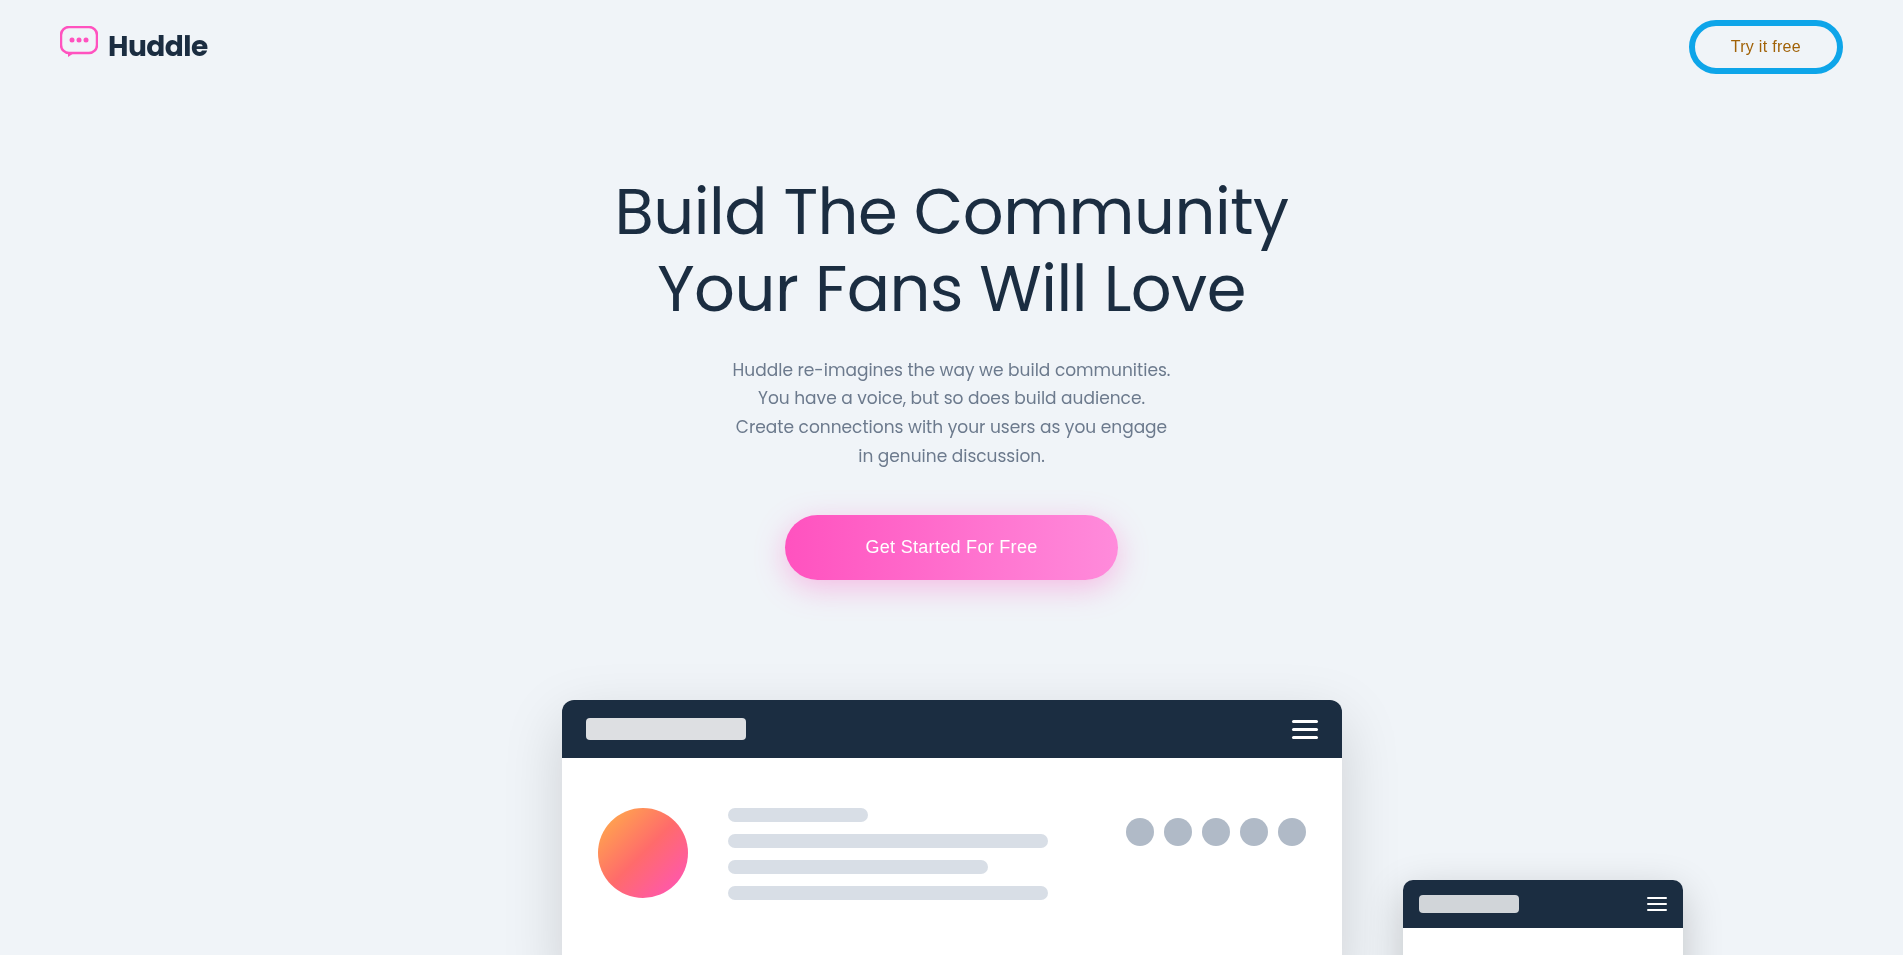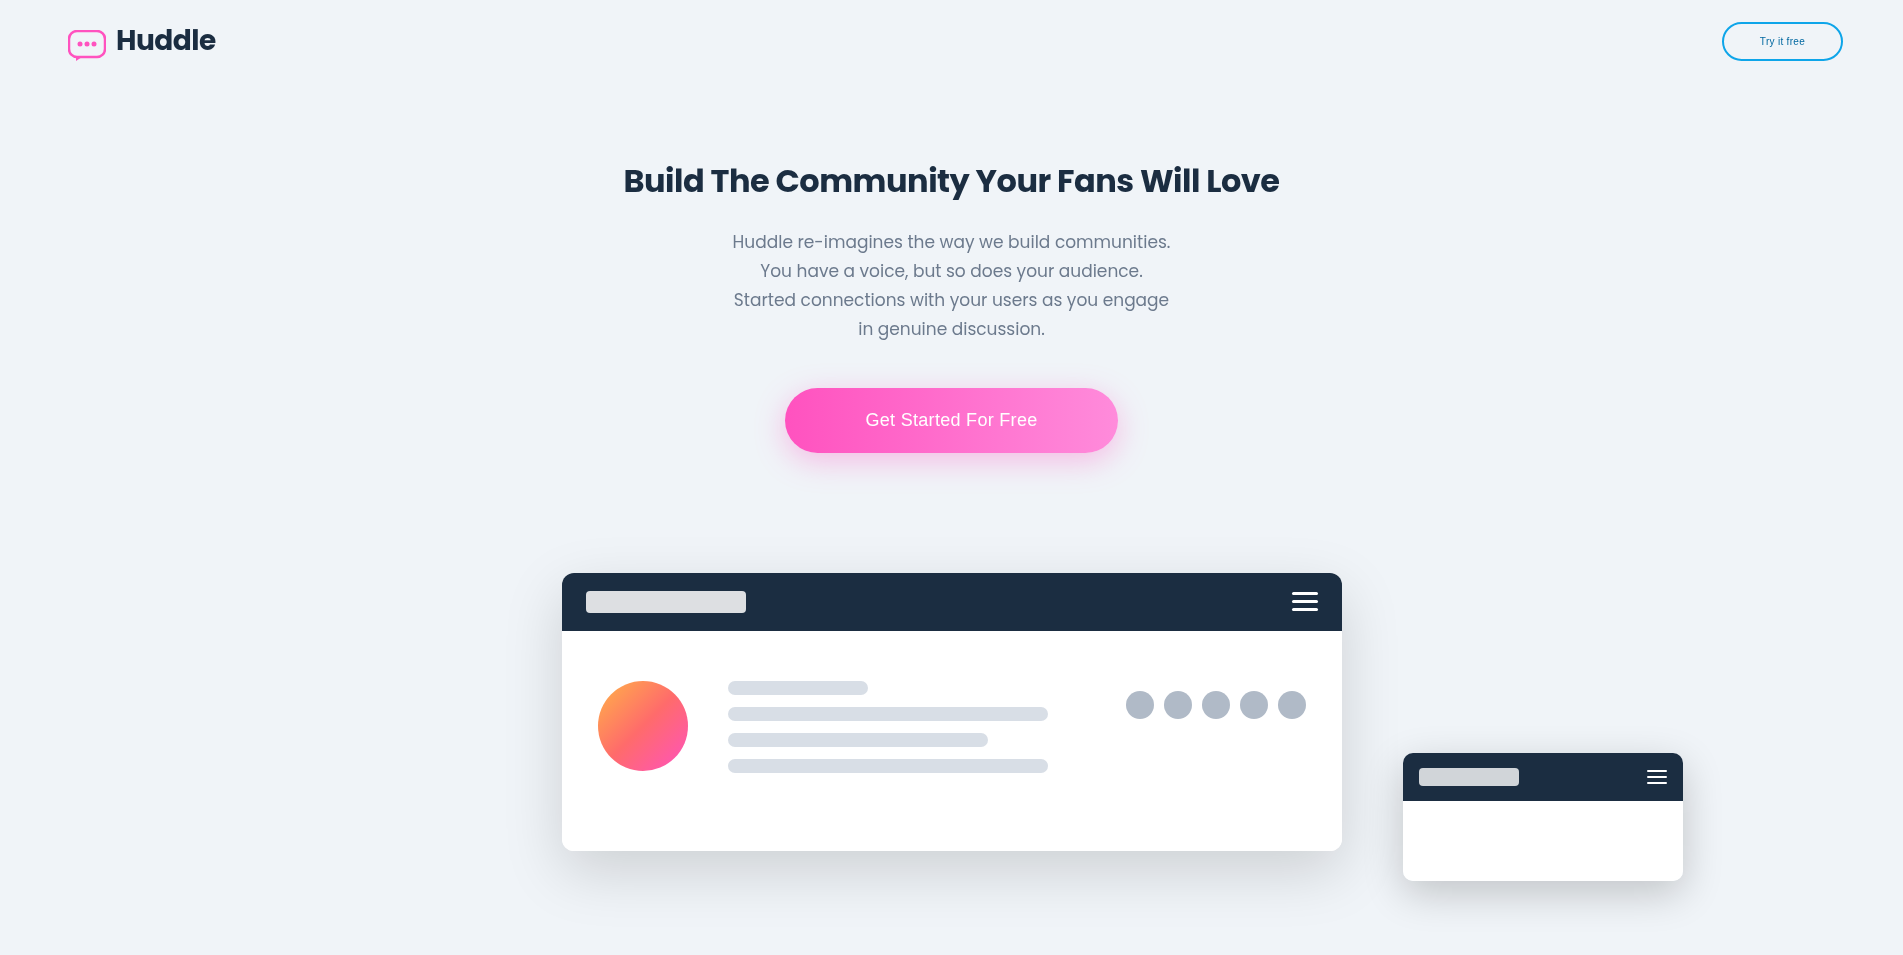--- a/index.html
+++ b/index.html
@@ -19,61 +19,60 @@
     .header {
       display: flex;
       justify-content: space-between;
       align-items: center;
       padding: 20px 60px;
       background-color: #f0f4f8;
     }
 
     .logo {
       display: flex;
-      align-items: flex-end;
+      align-items: flex-start;
       gap: 10px;
-      margin-left: 8px;
     }
 
     .logo-icon {
       width: 38px;
       height: 32px;
     }
 
     .logo-text {
       font-size: 28px;
       font-weight: 700;
       color: #1b2d41;
       letter-spacing: -0.5px;
     }
 
     .try-free-btn {
-      border: 2px solid #0ea5e9;
+      border: 6px solid #0ea5e9;
       background: transparent;
-      color: #0369a1;
+      color: #a16207;
       padding: 12px 36px;
       border-radius: 50px;
-      font-size: 10px;
+      font-size: 16px;
       font-weight: 500;
       cursor: pointer;
       letter-spacing: 0.3px;
     }
 
     
     .hero {
       display: flex;
       flex-direction: column;
       align-items: center;
       text-align: center;
       padding: 80px 20px 60px;
     }
 
     .hero-title {
-      font-size: 32px;
-      font-weight: 700;
+      font-size: 64px;
+      font-weight: 400;
       color: #1b2d41;
       max-width: 800px;
       line-height: 1.2;
       margin-bottom: 28px;
       letter-spacing: -0.5px;
       text-align: center;
     }
 
     .hero-subtitle {
       font-size: 17px;
@@ -261,21 +260,21 @@
       <circle cx="26" cy="14" r="2.5" fill="#ff52bf"></circle>
       <path d="M8 27 L8 31 L14 27" fill="#ff52bf"></path>
     </svg>
     <span class="logo-text">Huddle</span>
   </div>
   <button class="try-free-btn">Try it free</button>
 </header>
 
 <section class="hero">
   <h1 class="hero-title">Build The Community Your Fans Will Love</h1>
-  <p class="hero-subtitle">Huddle re-imagines the way we build communities. You have a voice, but so does your audience. Started connections with your users as you engage in genuine discussion.</p>
+  <p class="hero-subtitle">Huddle re-imagines the way we build communities. You have a voice, but so does build audience. Create connections with your users as you engage in genuine discussion.</p>
   <button class="cta-btn">Get Started For Free</button>
 </section>
 
 <div class="mockup-container">
 
   <div class="mockup-main">
     <div class="mockup-topbar">
       <div class="mockup-searchbar"></div>
       <div class="mockup-hamburger">
         <span></span>

